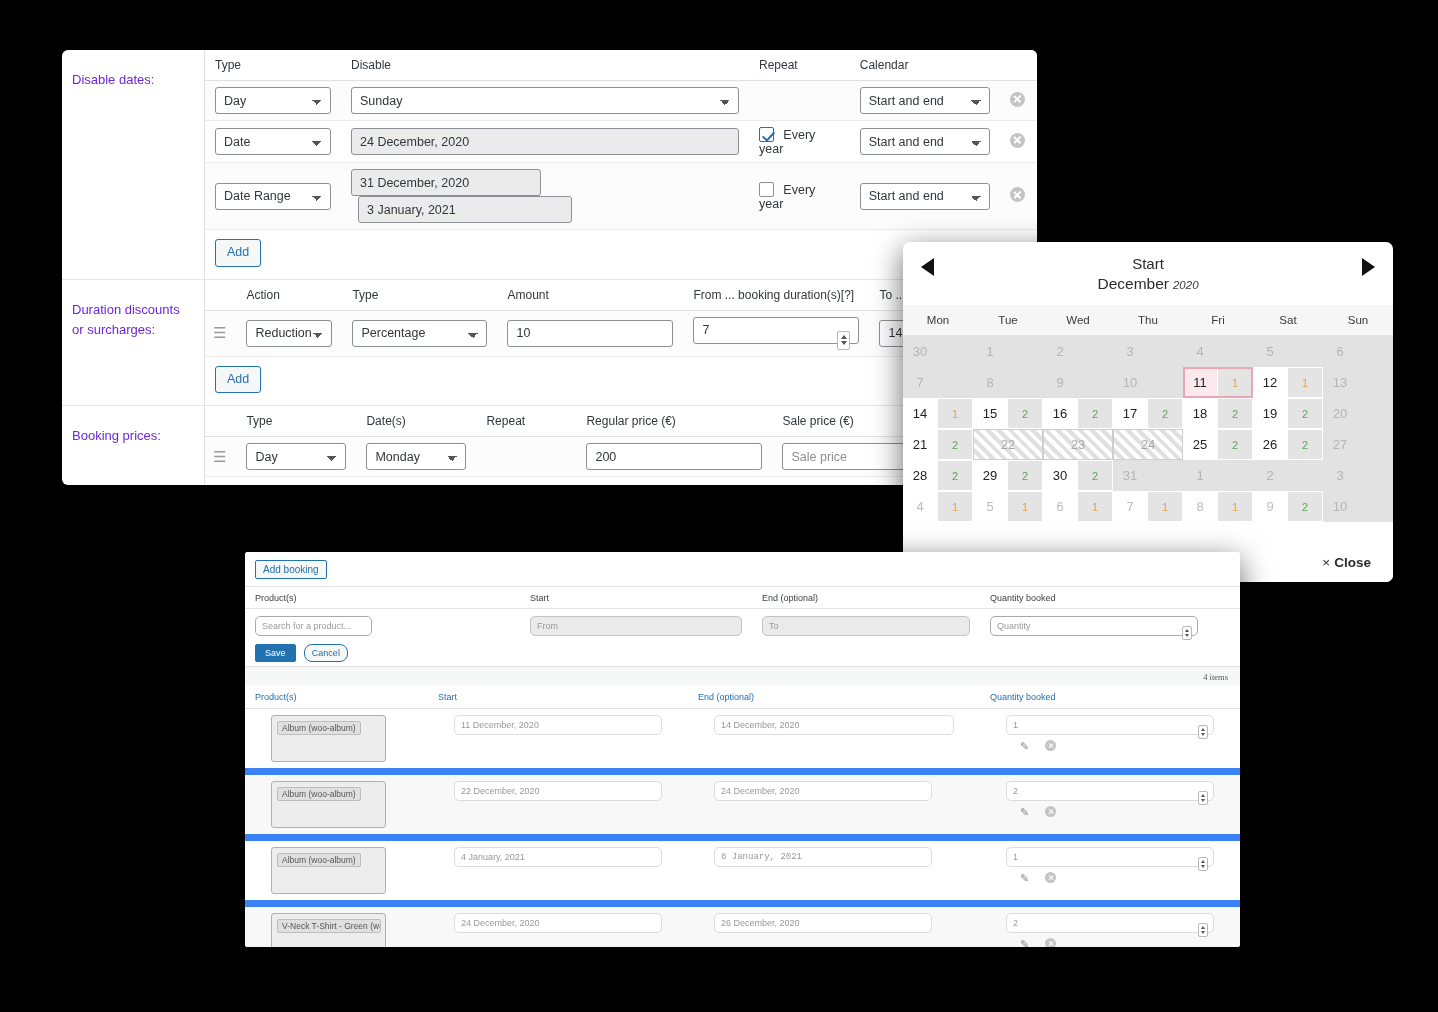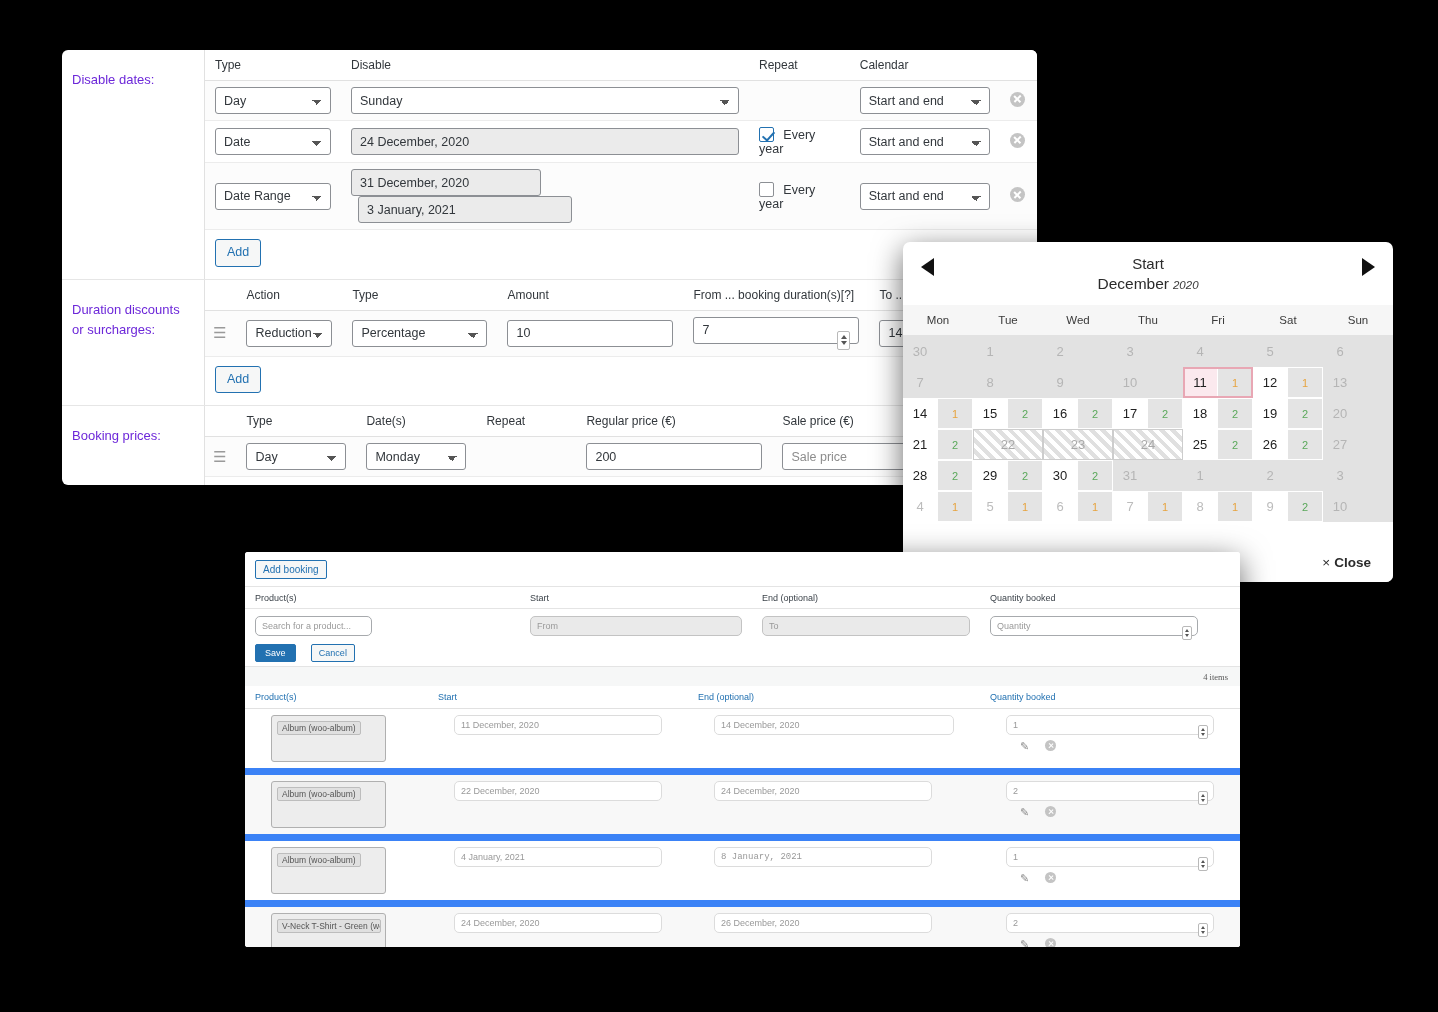--- a/index.html
+++ b/index.html
@@ -187,22 +187,22 @@
   }
   input.sm::placeholder{ color:#9a9a9a; }
   input.sm.grey{ background:#eaeaea; border-color:#c3c3c3; }
   input.sm.light{ background:#fff; border-color:#dcdcdc; color:#999; }
   .btn-save{
     display:inline-block; font-size:9px; color:#fff; background:#2271b1;
     border:1px solid #2271b1; border-radius:2px; padding:3px 9px; cursor:pointer;
   }
   .btn-cancel{
     display:inline-block; font-size:9px; color:#2271b1; background:#f6f7f7;
-    border:1px solid #2271b1; border-radius:2px; padding:3px 7px; cursor:pointer;
-    margin-left:12px;
+    border:1px solid #2271b1; border-radius:8px; padding:3px 7px; cursor:pointer;
+    margin-left:5px;
   }
   .items-count{
     text-align:right; font-size:8.5px; color:#555; padding:5px 12px 4px;
     background:#f6f7f7; border-top:1px solid #e4e4e4;font-family:Liberation Serif, serif;
   }
   table.blist{ width:100%; border-collapse:collapse; background:#fff; }
   table.blist th{
     text-align:left; font-size:9px; font-weight:400; color:#2271b1;
     padding:6px 10px; border-bottom:1px solid #e1e1e1;
   }

